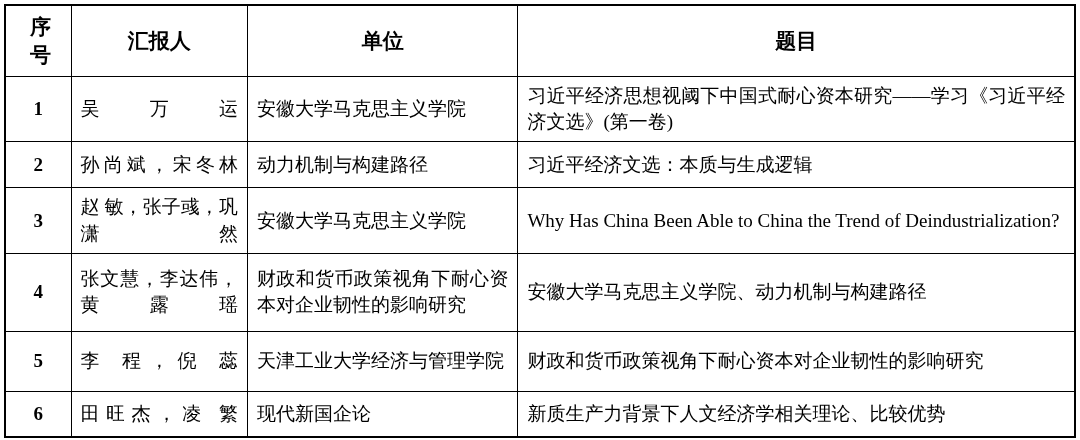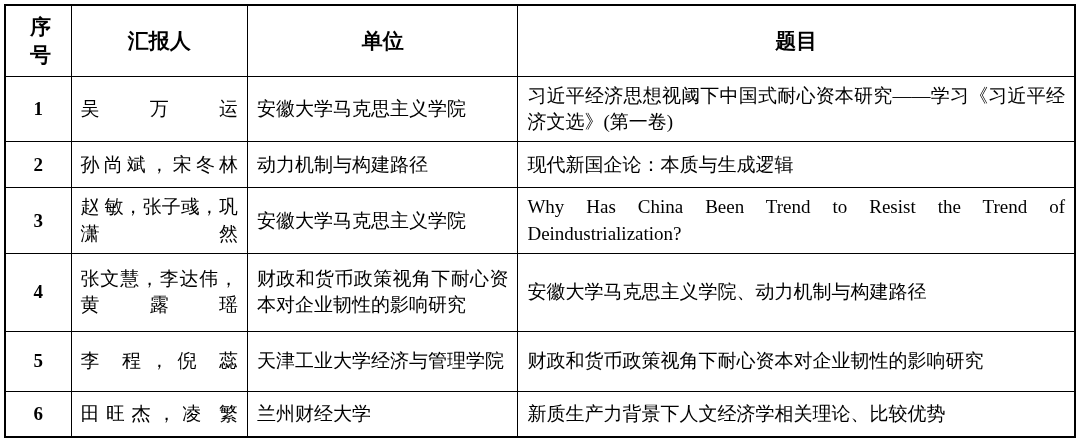--- a/index.html
+++ b/index.html
@@ -102,41 +102,41 @@
       <tr class="row-h1">
         <td class="col-no">1</td>
         <td class="col-pres">吴万运</td>
         <td class="col-unit">安徽大学马克思主义学院</td>
         <td class="col-title">习近平经济思想视阈下中国式耐心资本研究——学习《习近平经济文选》(第一卷)</td>
       </tr>
       <tr class="row-h2">
         <td class="col-no">2</td>
         <td class="col-pres">孙尚斌，宋冬林</td>
         <td class="col-unit">动力机制与构建路径</td>
-        <td class="col-title">现代新国企论：本质与生成逻辑</td>
+        <td class="col-title">习近平经济文选：本质与生成逻辑</td>
       </tr>
       <tr class="row-h3">
         <td class="col-no">3</td>
         <td class="col-pres">赵 敏，张子彧，巩潇然</td>
         <td class="col-unit">安徽大学马克思主义学院</td>
-        <td class="col-title latin">Why Has China Been Trend to Resist the Trend of Deindustrialization?</td>
+        <td class="col-title latin">Why Has China Been Able to China the Trend of Deindustrialization?</td>
       </tr>
       <tr class="row-h4">
         <td class="col-no">4</td>
         <td class="col-pres">张文慧，李达伟，黄露瑶</td>
         <td class="col-unit">财政和货币政策视角下耐心资本对企业韧性的影响研究</td>
         <td class="col-title">安徽大学马克思主义学院、动力机制与构建路径</td>
       </tr>
       <tr class="row-h5">
         <td class="col-no">5</td>
         <td class="col-pres">李 程，倪 蕊</td>
         <td class="col-unit">天津工业大学经济与管理学院</td>
         <td class="col-title">财政和货币政策视角下耐心资本对企业韧性的影响研究</td>
       </tr>
       <tr class="row-h6">
         <td class="col-no">6</td>
         <td class="col-pres">田旺杰，凌 繁</td>
-        <td class="col-unit">兰州财经大学</td>
+        <td class="col-unit">现代新国企论</td>
         <td class="col-title">新质生产力背景下人文经济学相关理论、比较优势</td>
       </tr>
     </tbody>
   </table>
 </div>
 
 </body></html>

